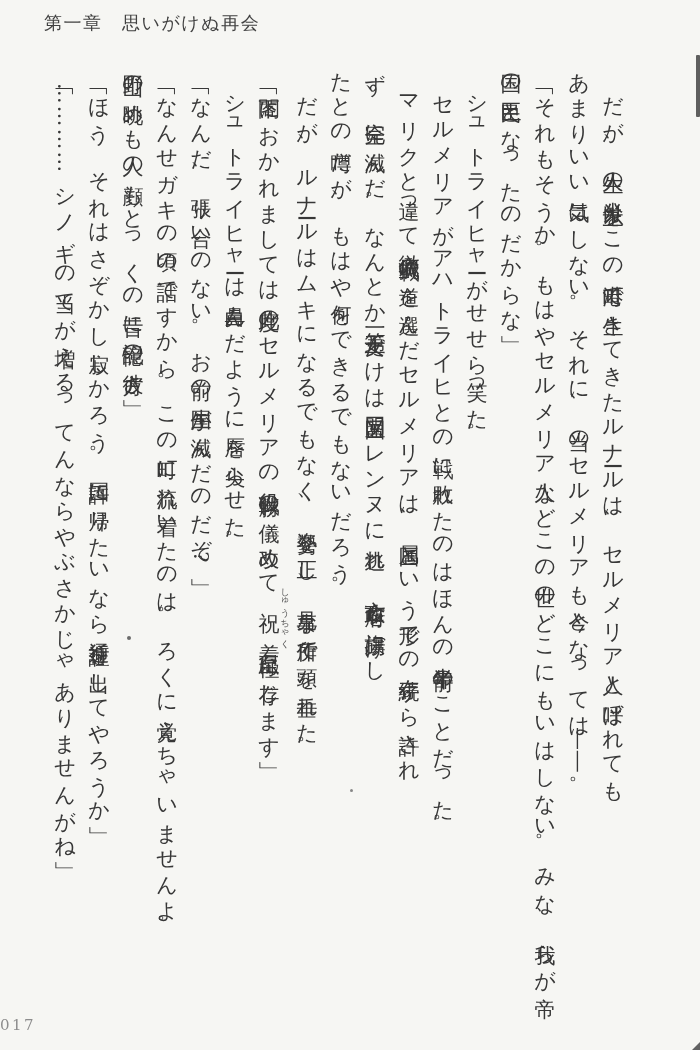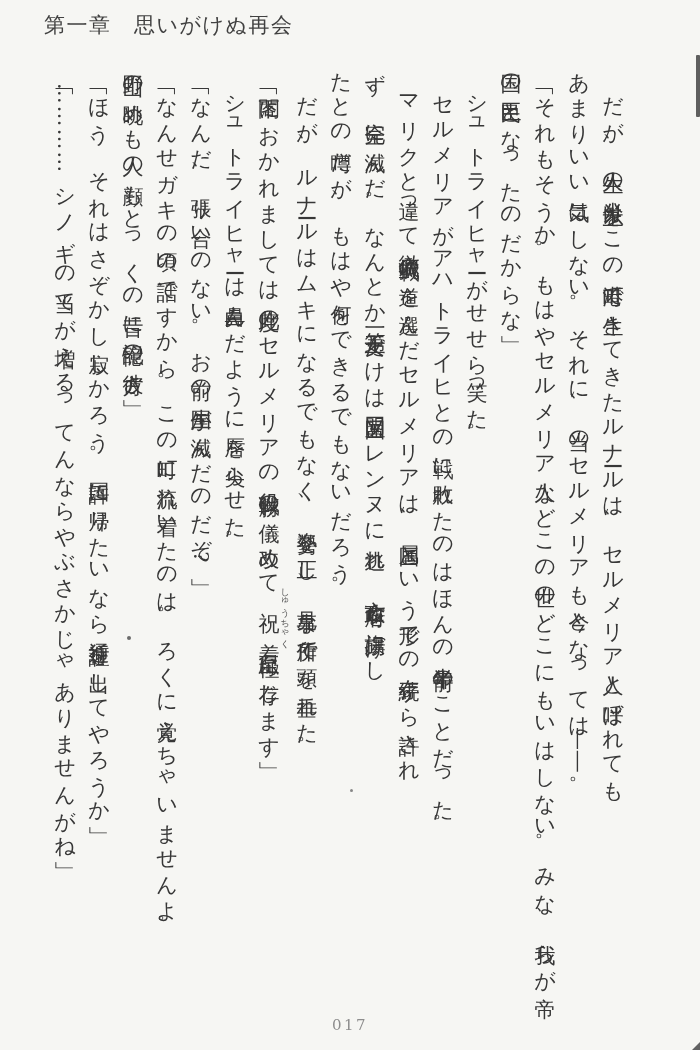--- a/index.html
+++ b/index.html
@@ -15,21 +15,21 @@
     position: relative;
     width: 700px;
     height: 1050px;
     background: #f6f6f3;
     color: #3a3a3a;
   }
   .chapter-header {
     position: absolute;
     left: 44px;
     top: 11px;
-    font-size: 21px;
+    font-size: 18px;
     letter-spacing: 1.5px;
     color: #414141;
     white-space: pre;
   }
   .body-text {
     position: absolute;
     top: 58px;
     right: 70px;
     width: 578px;
     height: 940px;
@@ -51,21 +51,20 @@
   rt {
     font-size: 9px;
     letter-spacing: 0;
     color: #555;
   }
   .page-number {
     position: absolute;
     left: 0;
     right: 0;
     bottom: 16px;
-    text-align: center;
     font-size: 15px;
     letter-spacing: 2.5px;
     color: #8d8d8d;
   }
   
   .edge-bar {
     position: absolute;
     right: 0;
     top: 55px;
     width: 4px;

